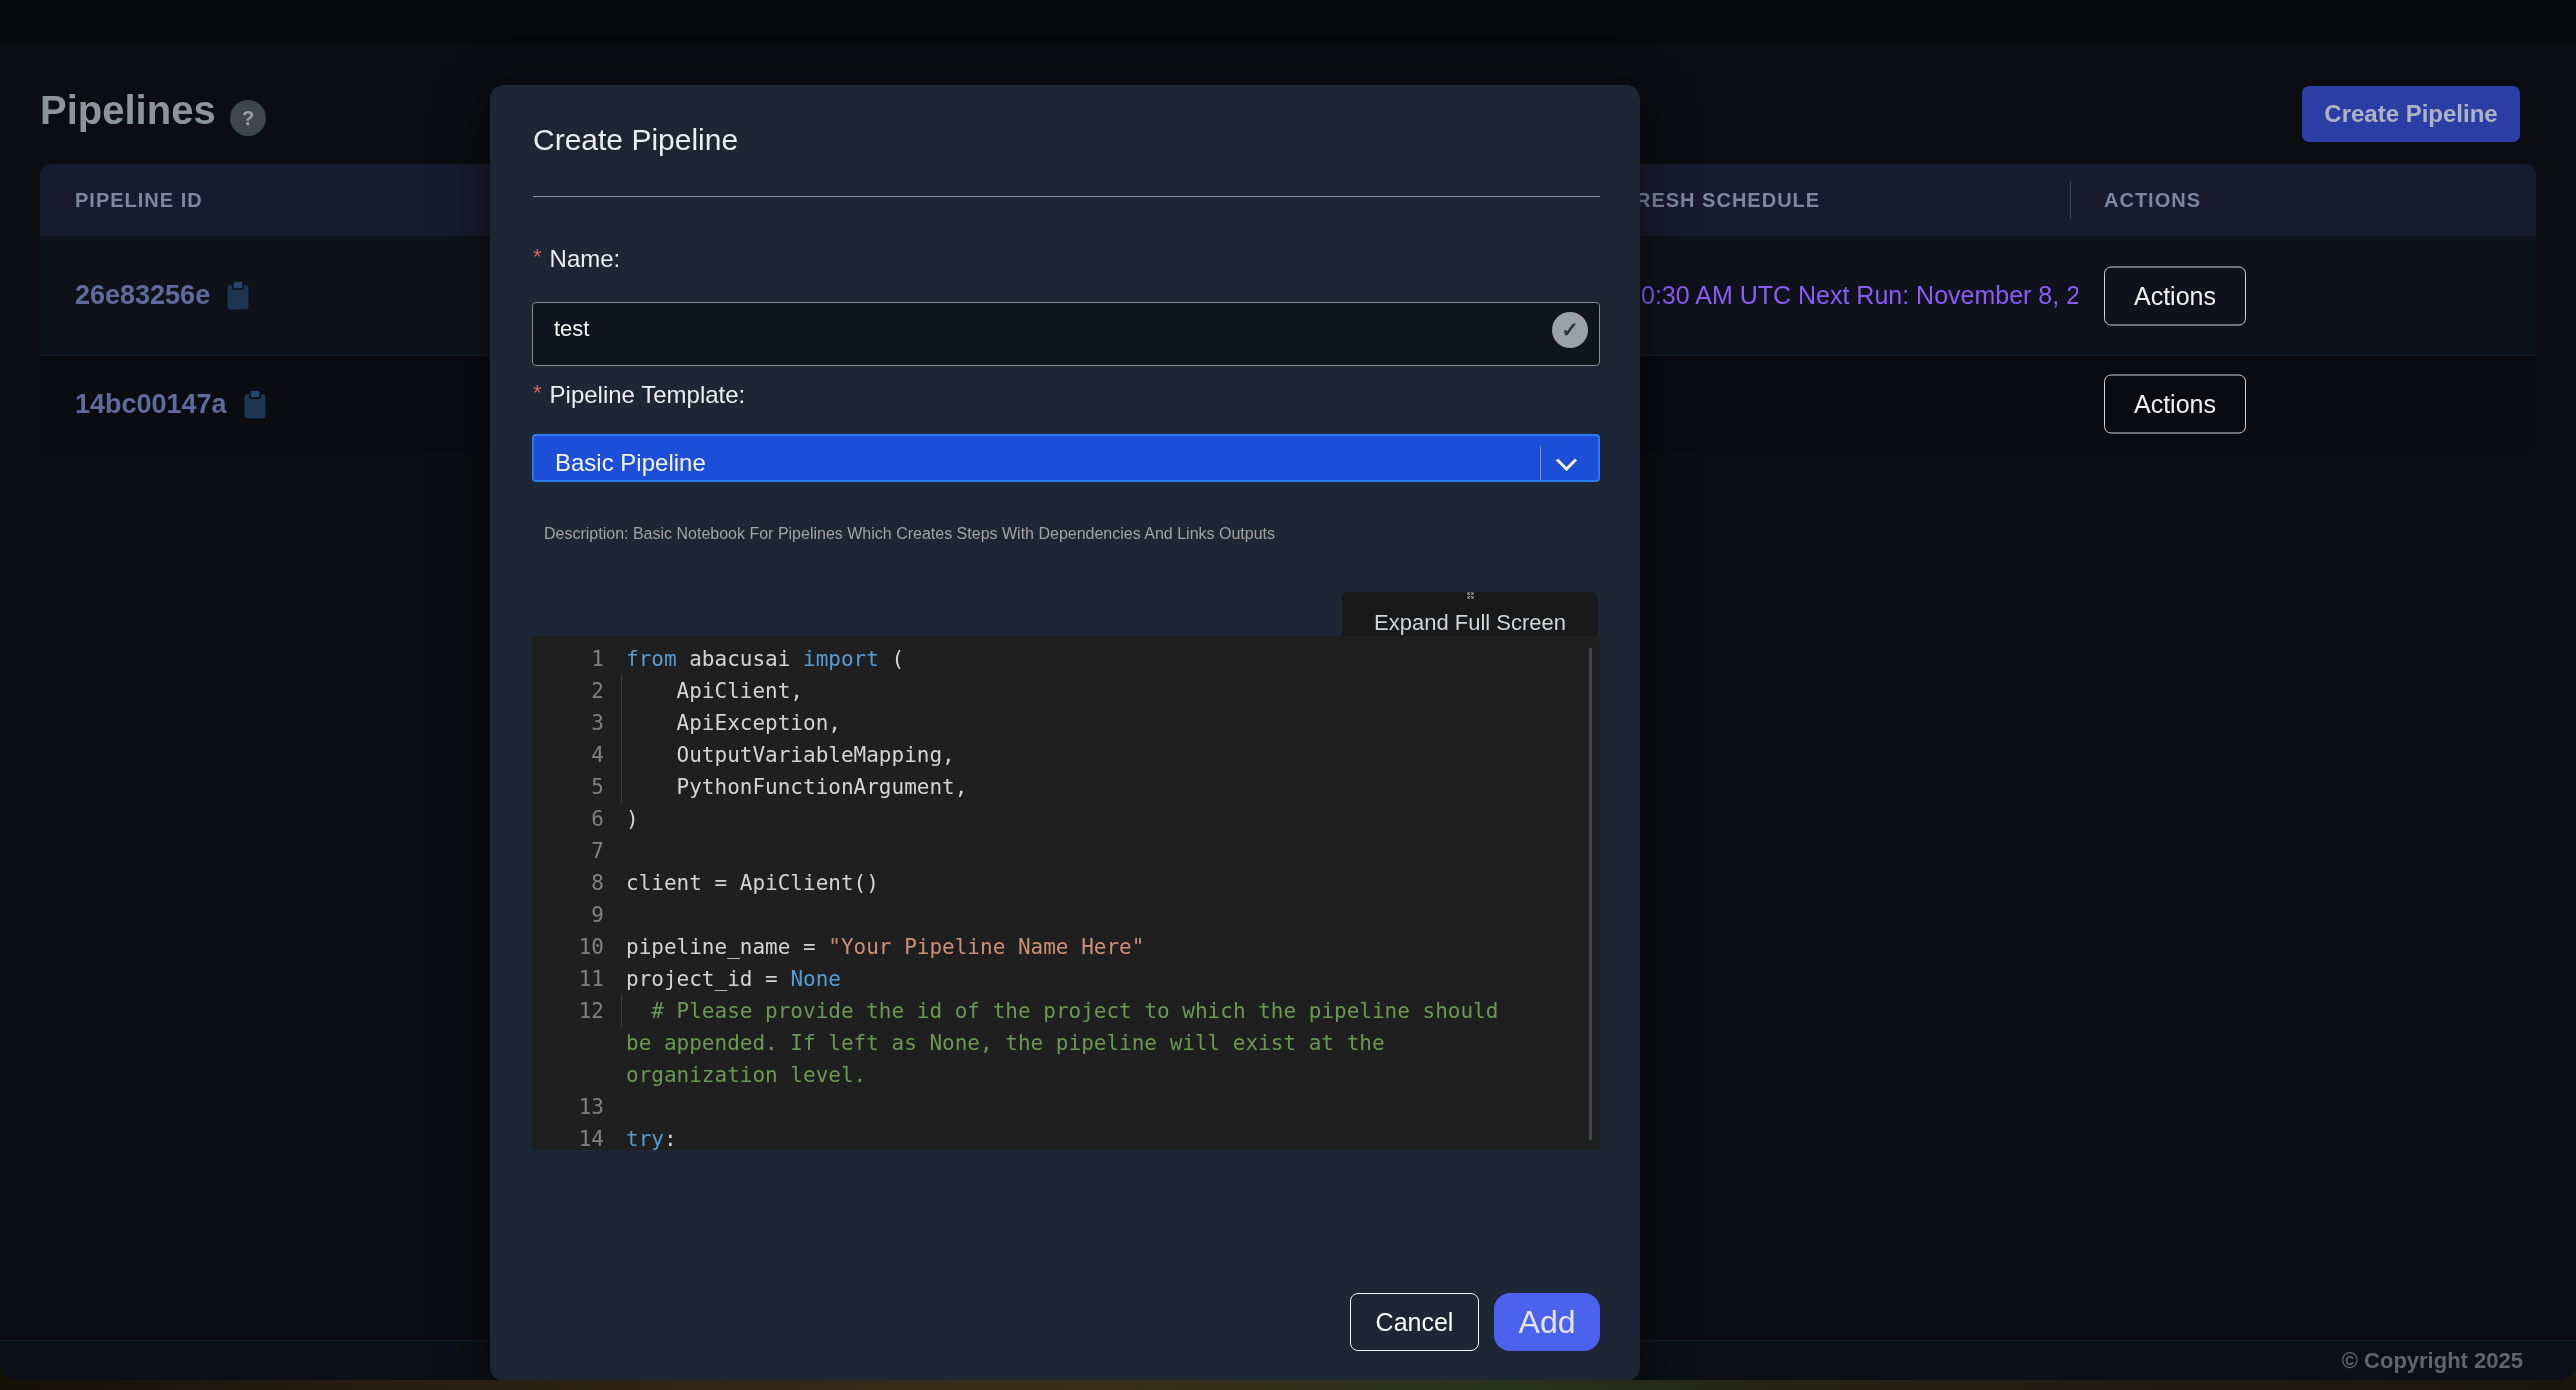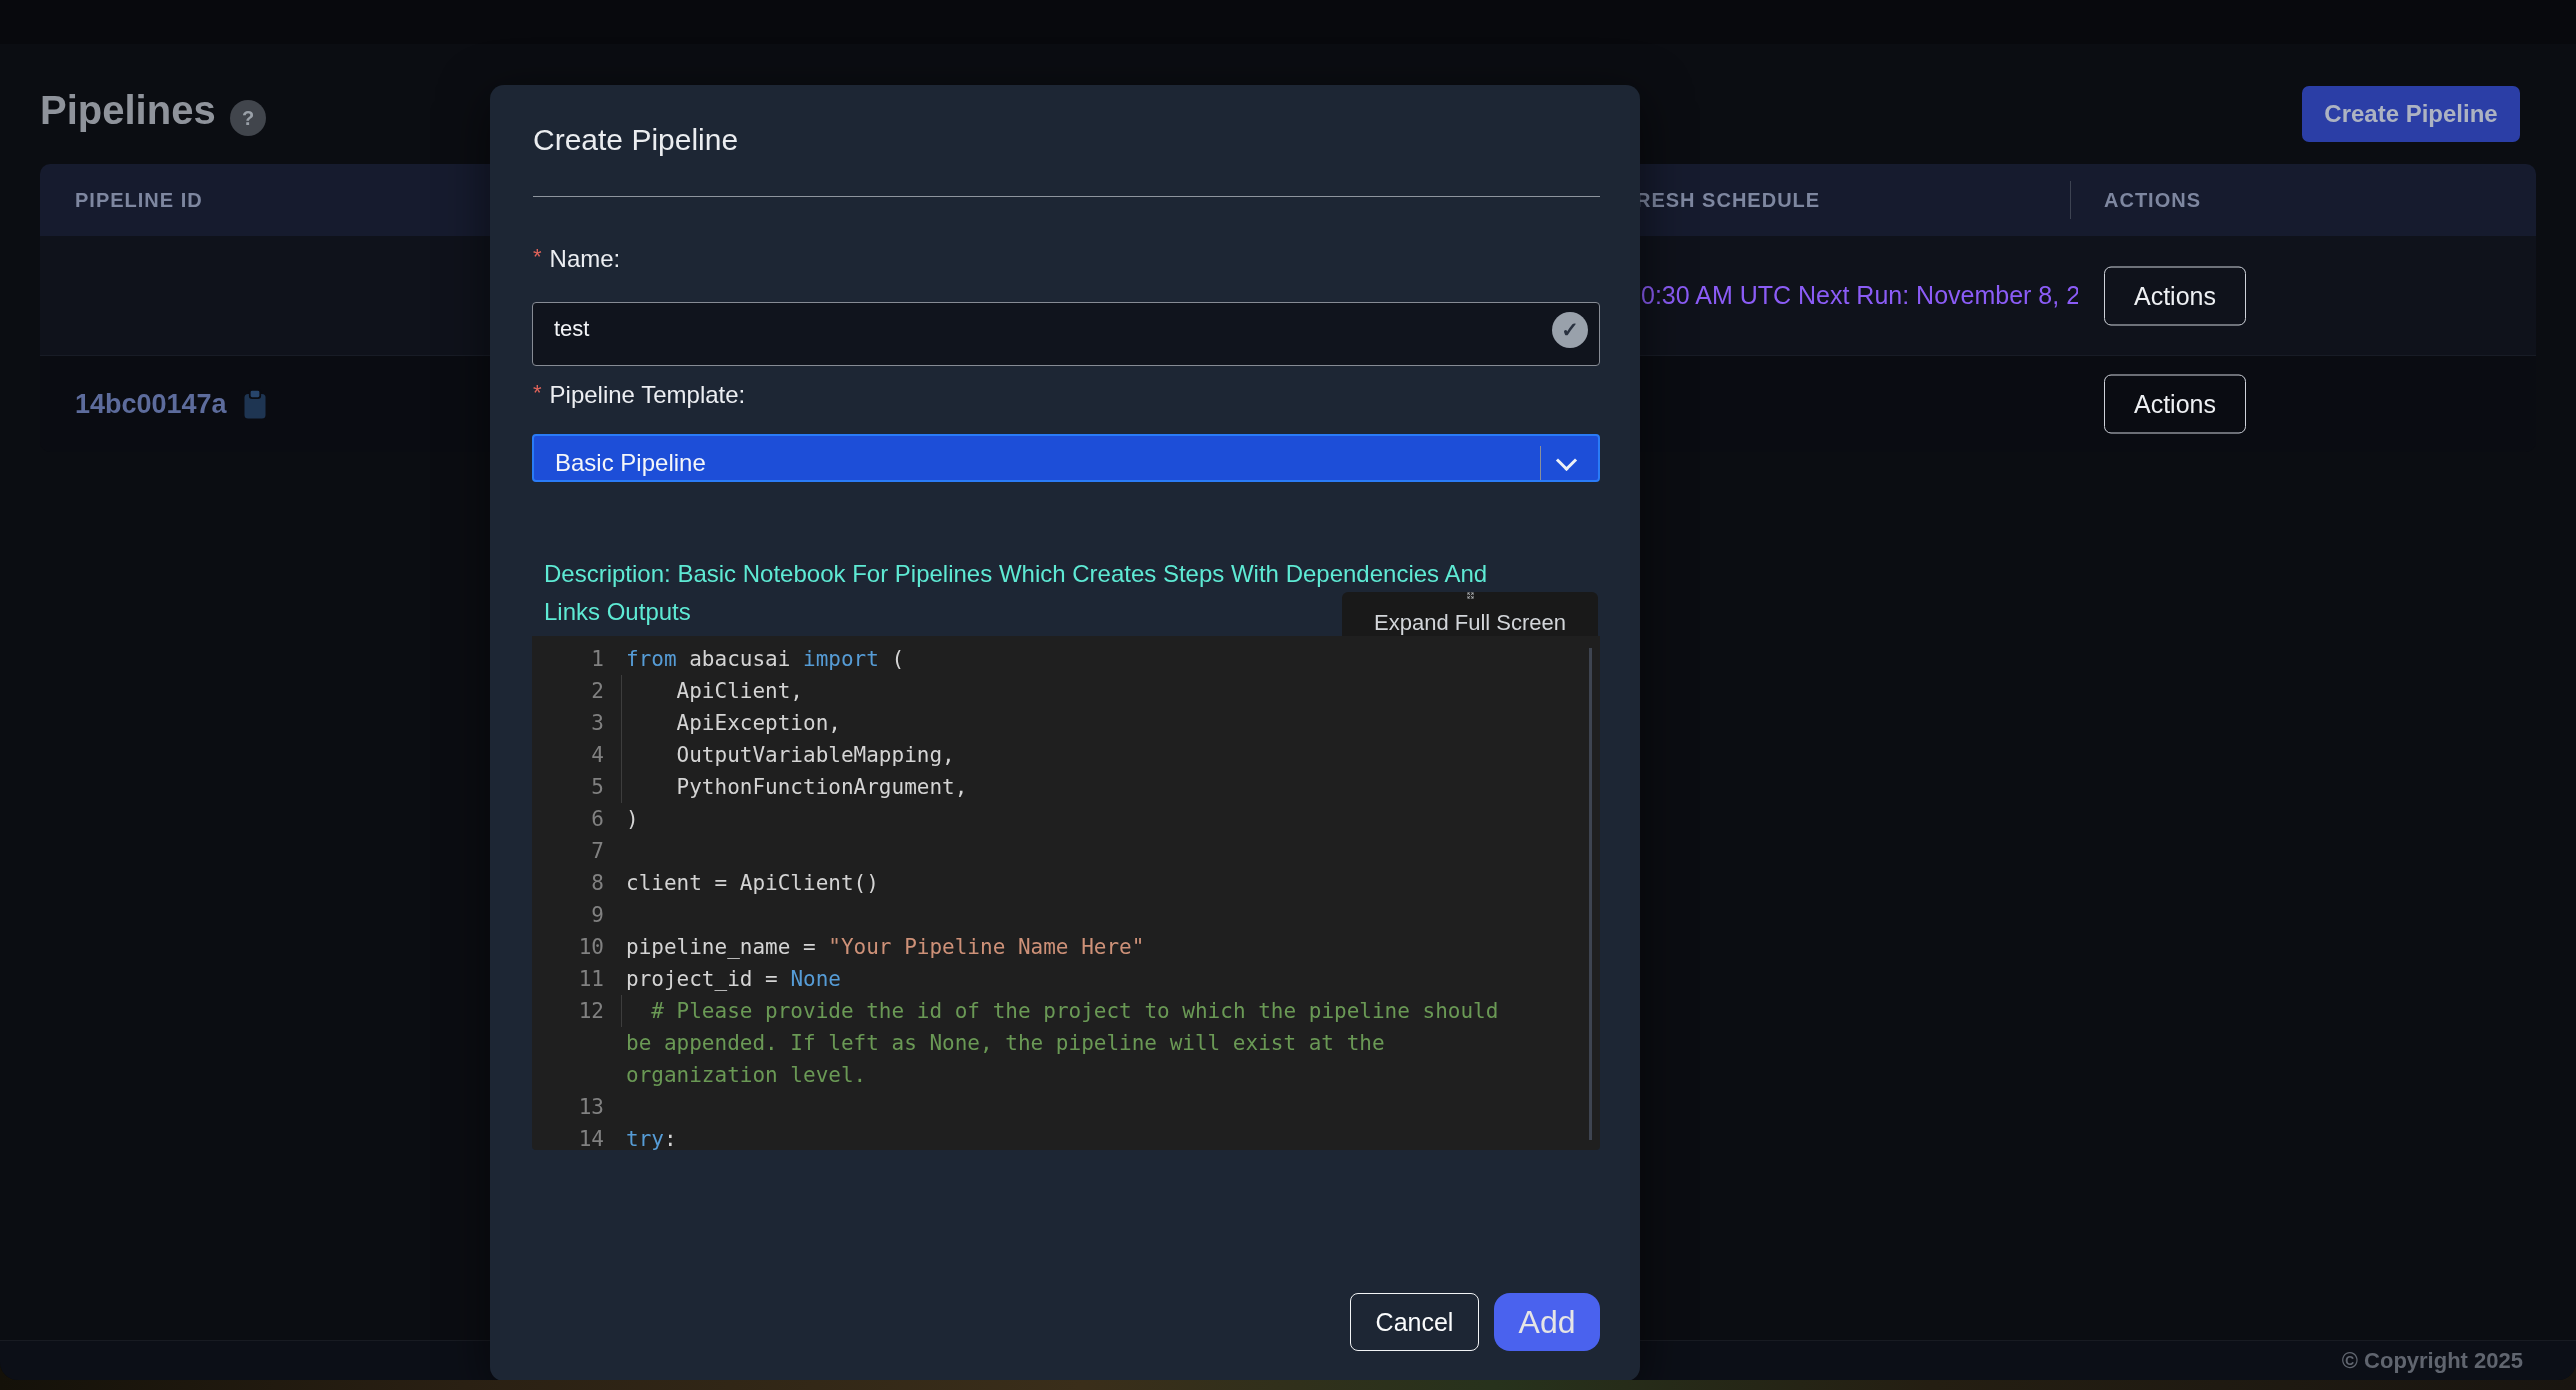--- a/index.html
+++ b/index.html
@@ -66,21 +66,21 @@
     display:flex; align-items:center; justify-content:center; }
 
   .m-select { position:absolute; left:42px; top:349px; width:1068px; height:48px;
     background:#1d4ed8; border:2px solid var(--accent_blue); border-radius:4px; }
   .m-select .val { position:absolute; left:21px; top:0; line-height:54px; font-size:24px; color:#f4f6f9; }
   .sel-sep { position:absolute; right:57px; top:10px; width:1px; height:34px; background:#8b9099; }
   .chev { position:absolute; right:24px; top:17px; width:15px; height:15px;
     border-left:3px solid #eef1f5; border-bottom:3px solid #eef1f5; transform:rotate(-45deg); }
 
   .m-desc { position:absolute; left:54px; top:430px; width:985px;
-    font-size:24px; line-height:38px; color:#5eead4;margin-top:40px; }
+    font-size:16px; line-height:38px; color:#a3a3a3; }
 
   .expand-btn { position:absolute; left:852px; top:507px; width:256px; height:44px;
     background:#191919; border:none; border-radius:6px 6px 0 0; color:#d3d6da;
     font-size:22px; font-family:inherit; display:flex; align-items:center; justify-content:center; gap:11px;flex-direction:column; }
 
   .code { position:absolute; left:42px; top:551px; width:1068px; height:514px;
     background:#1f1f1f; border-radius:0 0 4px 4px; overflow:hidden; padding-top:7px;
     font-family:"DejaVu Sans Mono", monospace; font-size:21px; }
   .cl { display:flex; line-height:32px; }
   .ln { width:72px; text-align:right; color:#818181; flex:none; }
@@ -111,20 +111,29 @@
 
     <div class="table">
       <div class="thead">
         <span class="th th-id">PIPELINE ID</span>
         <span class="th th-sched">RESH SCHEDULE</span>
         <span class="th-sep"></span>
         <span class="th th-actions">ACTIONS</span>
       </div>
 
       <div class="trow trow-1">
+        <span class="pid-cell">
+          <span class="pid">26e83256e</span>
+          <span class="copy">
+            <svg width="28" height="33" viewBox="0 0 24 28">
+                <rect x="3" y="5" width="18" height="21" rx="3" fill="#1e3552"></rect>
+                <rect x="7.5" y="1.5" width="9" height="7" rx="2" fill="#27456b" stroke="#0f121b" stroke-width="1.5"></rect>
+              </svg>
+          </span>
+        </span>
         <span class="sched">0:30 AM UTC Next Run: November 8, 2</span>
         <button class="actions-btn">Actions</button>
       </div>
 
       <div class="trow trow-2">
         <span class="pid-cell">
           <span class="pid">14bc00147a</span>
           <span class="copy">
             <svg width="28" height="33" viewBox="0 0 24 28">
                 <rect x="3" y="5" width="18" height="21" rx="3" fill="#1e3552"></rect>

